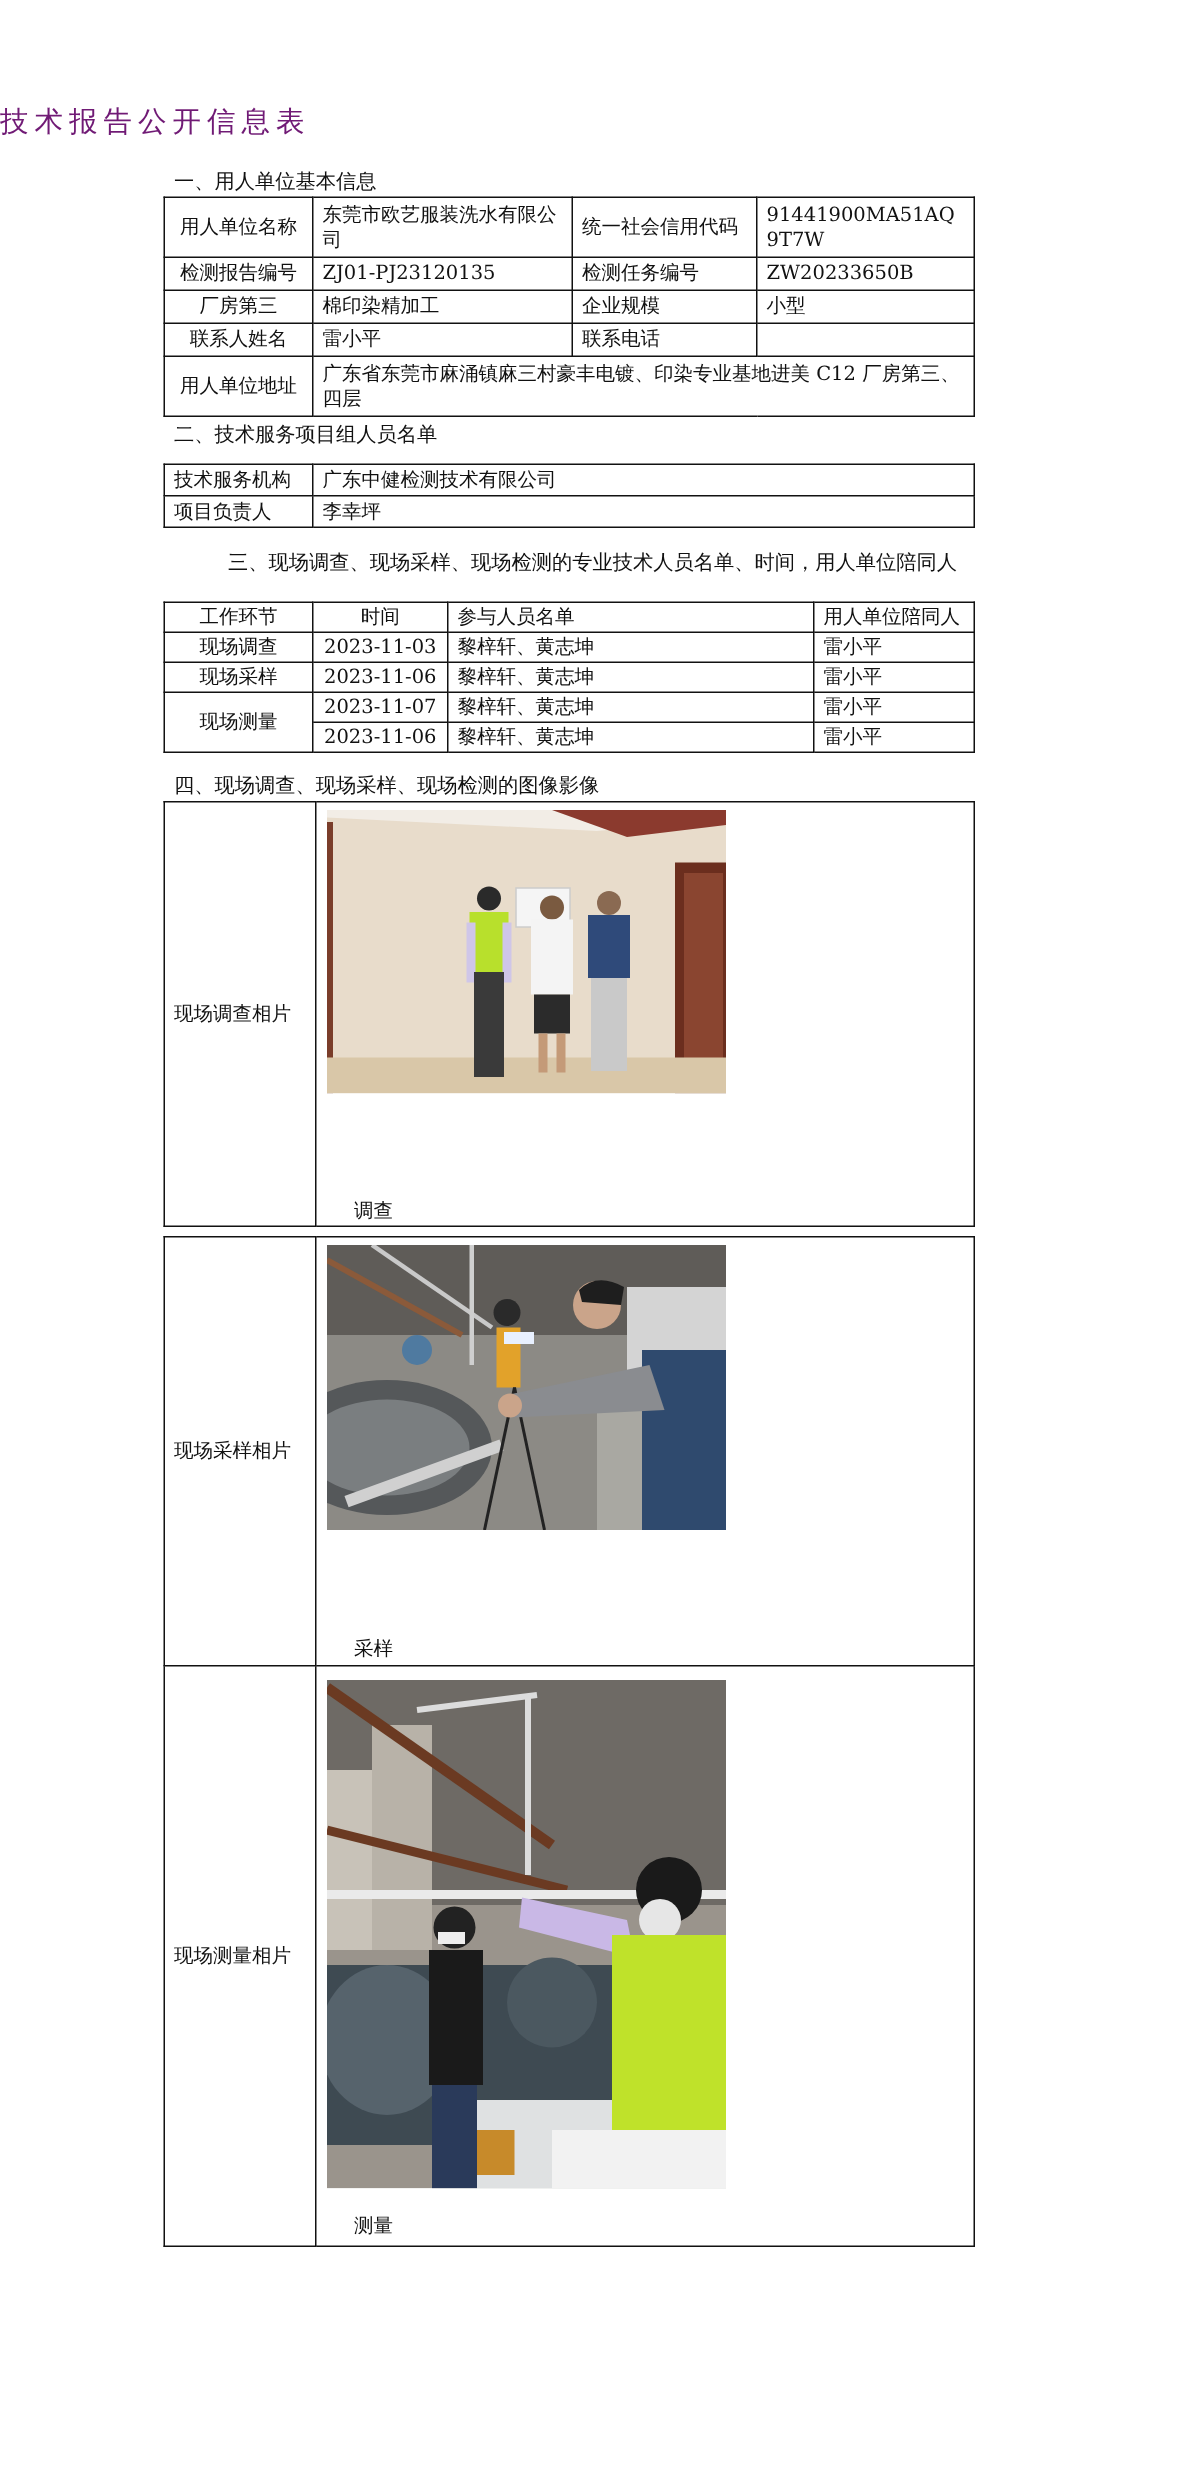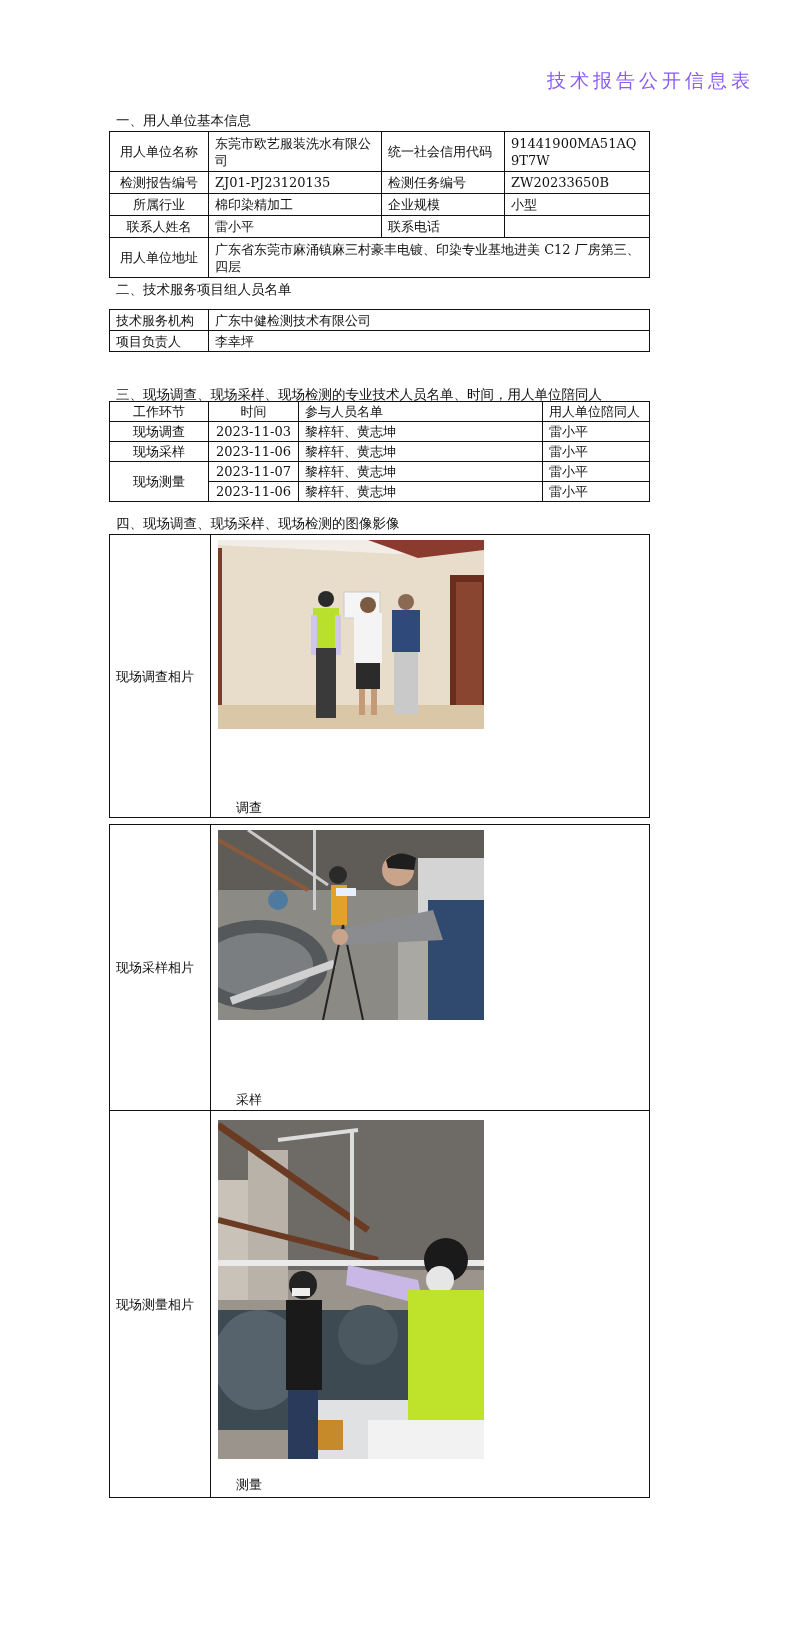--- a/index.html
+++ b/index.html
@@ -1,17 +1,17 @@
 <!DOCTYPE html>
 <html><head>
 <meta charset="utf-8">
 <style>
   html, body { margin:0; padding:0; background:#ffffff; }
   body { width:793px; height:1643px; position:relative; font-family:"DejaVu Serif","Liberation Serif",serif; color:#111; overflow:hidden; }
-  .title { position:absolute; left:0; width:754px; top:68px; text-align:right; font-size:19px; letter-spacing:4px; color:#8b5cf6; }
+  .title { position:absolute; left:0; width:754px; top:68px; text-align:left; font-size:19px; letter-spacing:4px; color:#701a75; }
   .sec { position:absolute; left:116px; font-size:13.5px; color:#111; }
   table { position:absolute; border-collapse:collapse; font-size:13px; table-layout:fixed; }
   td { border:1.3px solid #111; padding:0 6px; vertical-align:middle; line-height:17px; }
   td.c { text-align:center; }
   td.l { text-align:left; }
   .photo-tbl td { vertical-align:top; }
   .photo-label { vertical-align:middle !important; padding-left:6px;margin-top:20px; }
   .photo-cell { position:relative; padding:0 !important; }
   .photo { position:absolute; left:7px; width:266px; overflow:hidden; }
   .caption { position:absolute; left:7px; font-size:13px;margin-left:18px; }
@@ -37,21 +37,21 @@
     <td class="l">统一社会信用代码</td>
     <td class="l" style="word-break:break-all">91441900MA51AQ9T7W</td>
   </tr>
   <tr style="height:22px">
     <td class="c">检测报告编号</td>
     <td class="l">ZJ01-PJ23120135</td>
     <td class="l">检测任务编号</td>
     <td class="l">ZW20233650B</td>
   </tr>
   <tr style="height:22px">
-    <td class="c">所属行业</td>
+    <td class="c">厂房第三</td>
     <td class="l">棉印染精加工</td>
     <td class="l">企业规模</td>
     <td class="l">小型</td>
   </tr>
   <tr style="height:22px">
     <td class="c">联系人姓名</td>
     <td class="l">雷小平</td>
     <td class="l">联系电话</td>
     <td class="l"></td>
   </tr>
@@ -73,21 +73,21 @@
     <td class="l">技术服务机构</td>
     <td class="l">广东中健检测技术有限公司</td>
   </tr>
   <tr style="height:21px">
     <td class="l">项目负责人</td>
     <td class="l">李幸坪</td>
   </tr>
 </tbody>
   </table>
 
-<div class="sec" style="top:386px;">三、现场调查、现场采样、现场检测的专业技术人员名单、时间，用人单位陪同人</div>
+<div class="sec" style="top:366px;margin-left:36px;">三、现场调查、现场采样、现场检测的专业技术人员名单、时间，用人单位陪同人</div>
 <table style="left:109px; top:401px; width:540px;">
   <colgroup>
       <col style="width:99px">
       <col style="width:90px">
       <col style="width:244px">
       <col style="width:107px">
     </colgroup>
   <tbody>
       <tr style="height:20px">
     <td class="c">工作环节</td>

